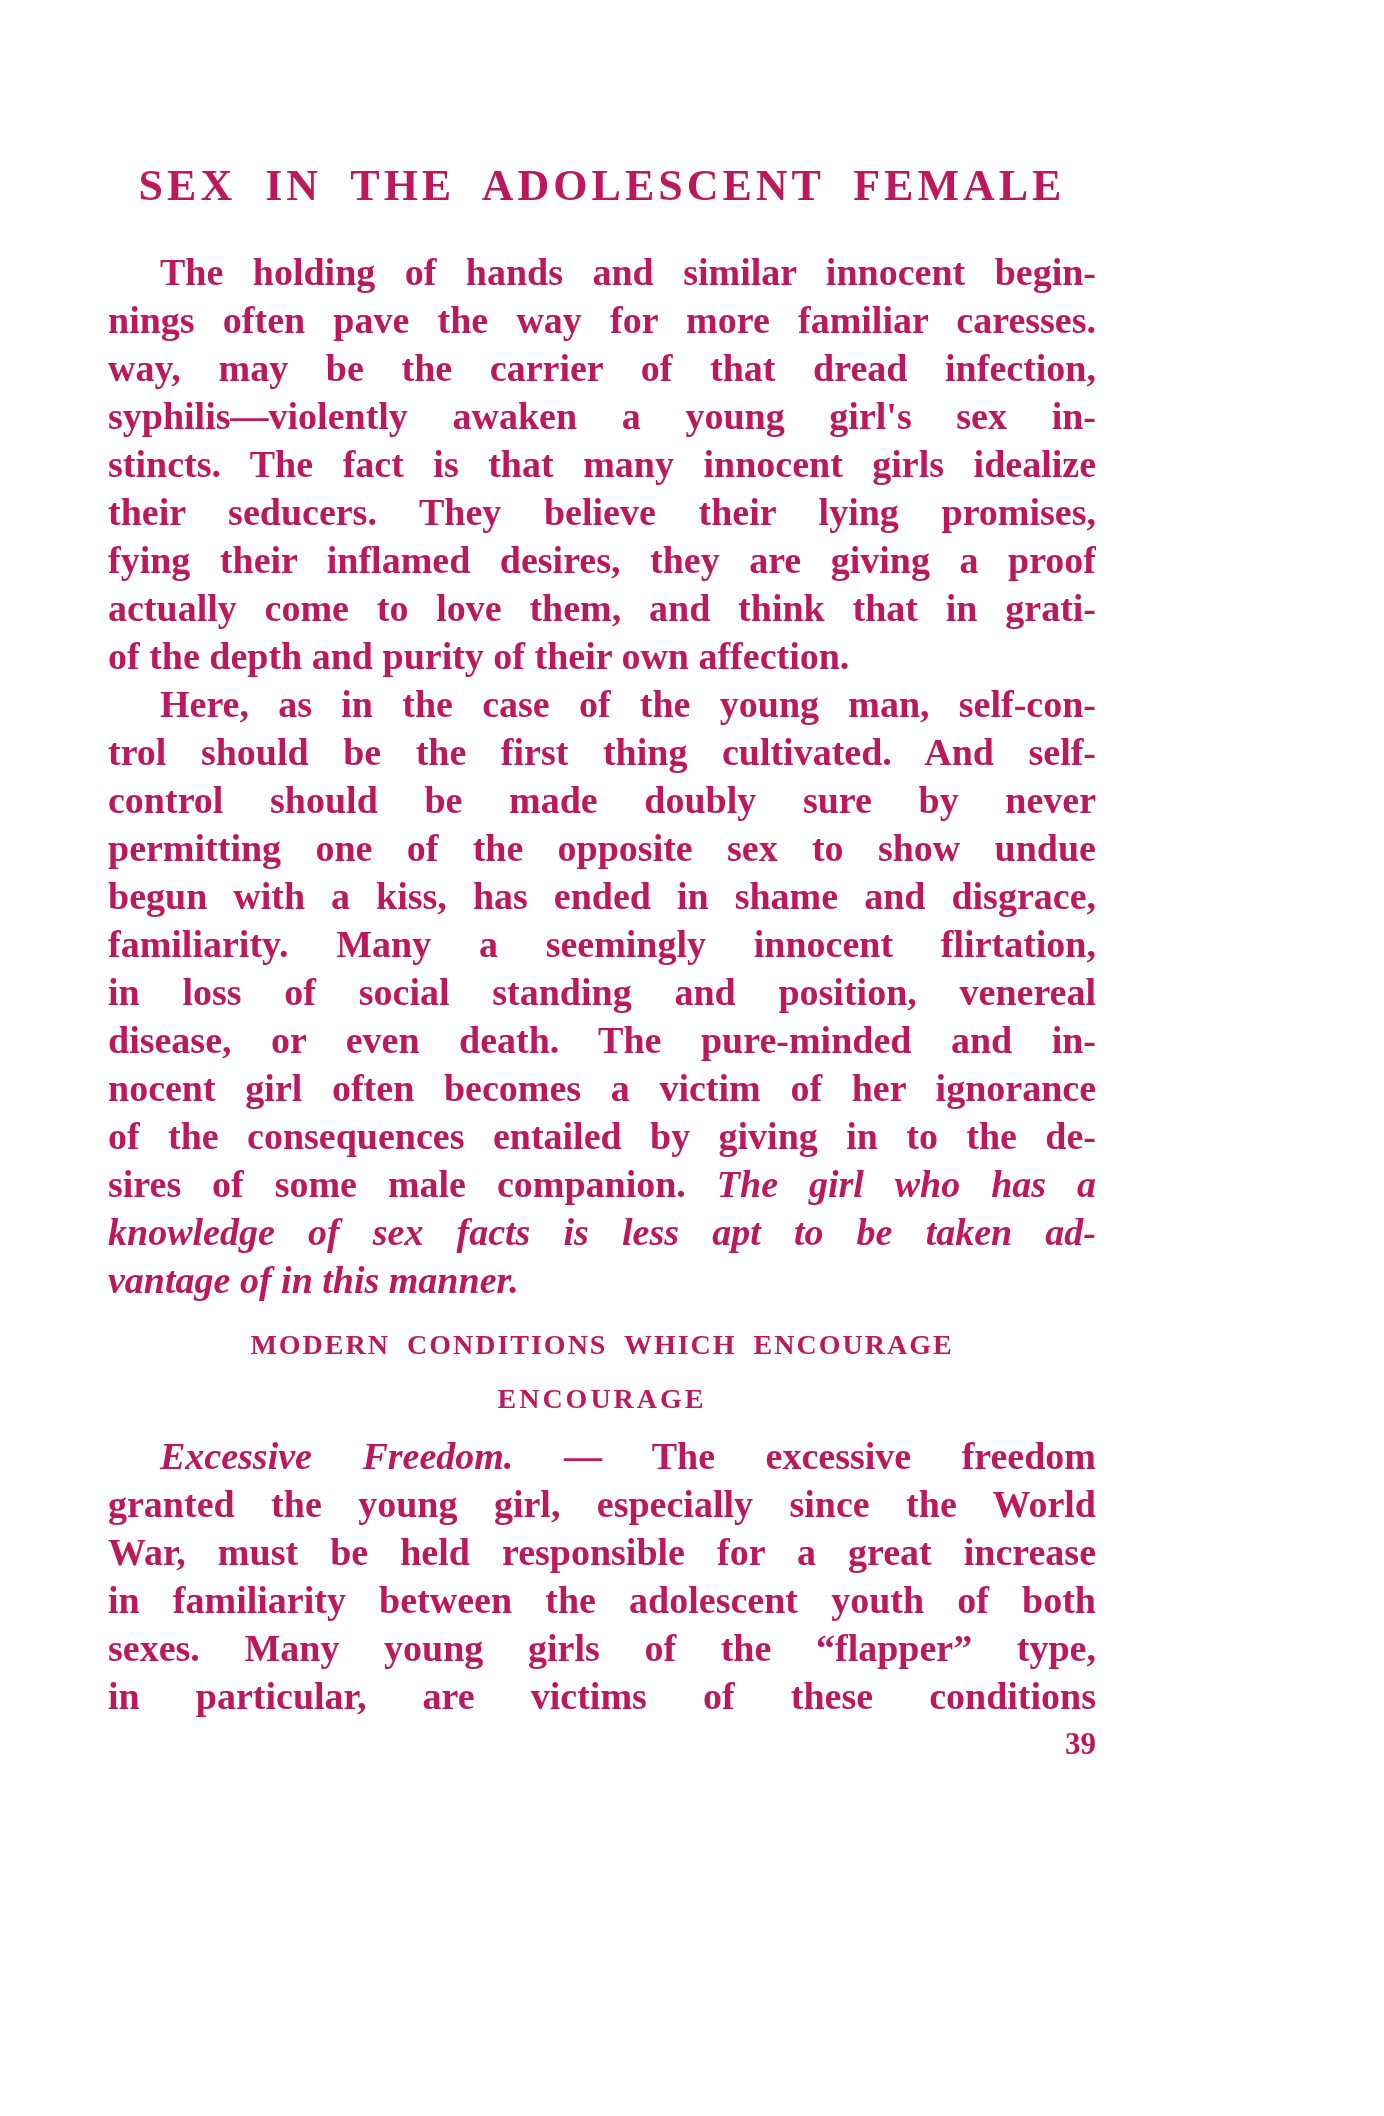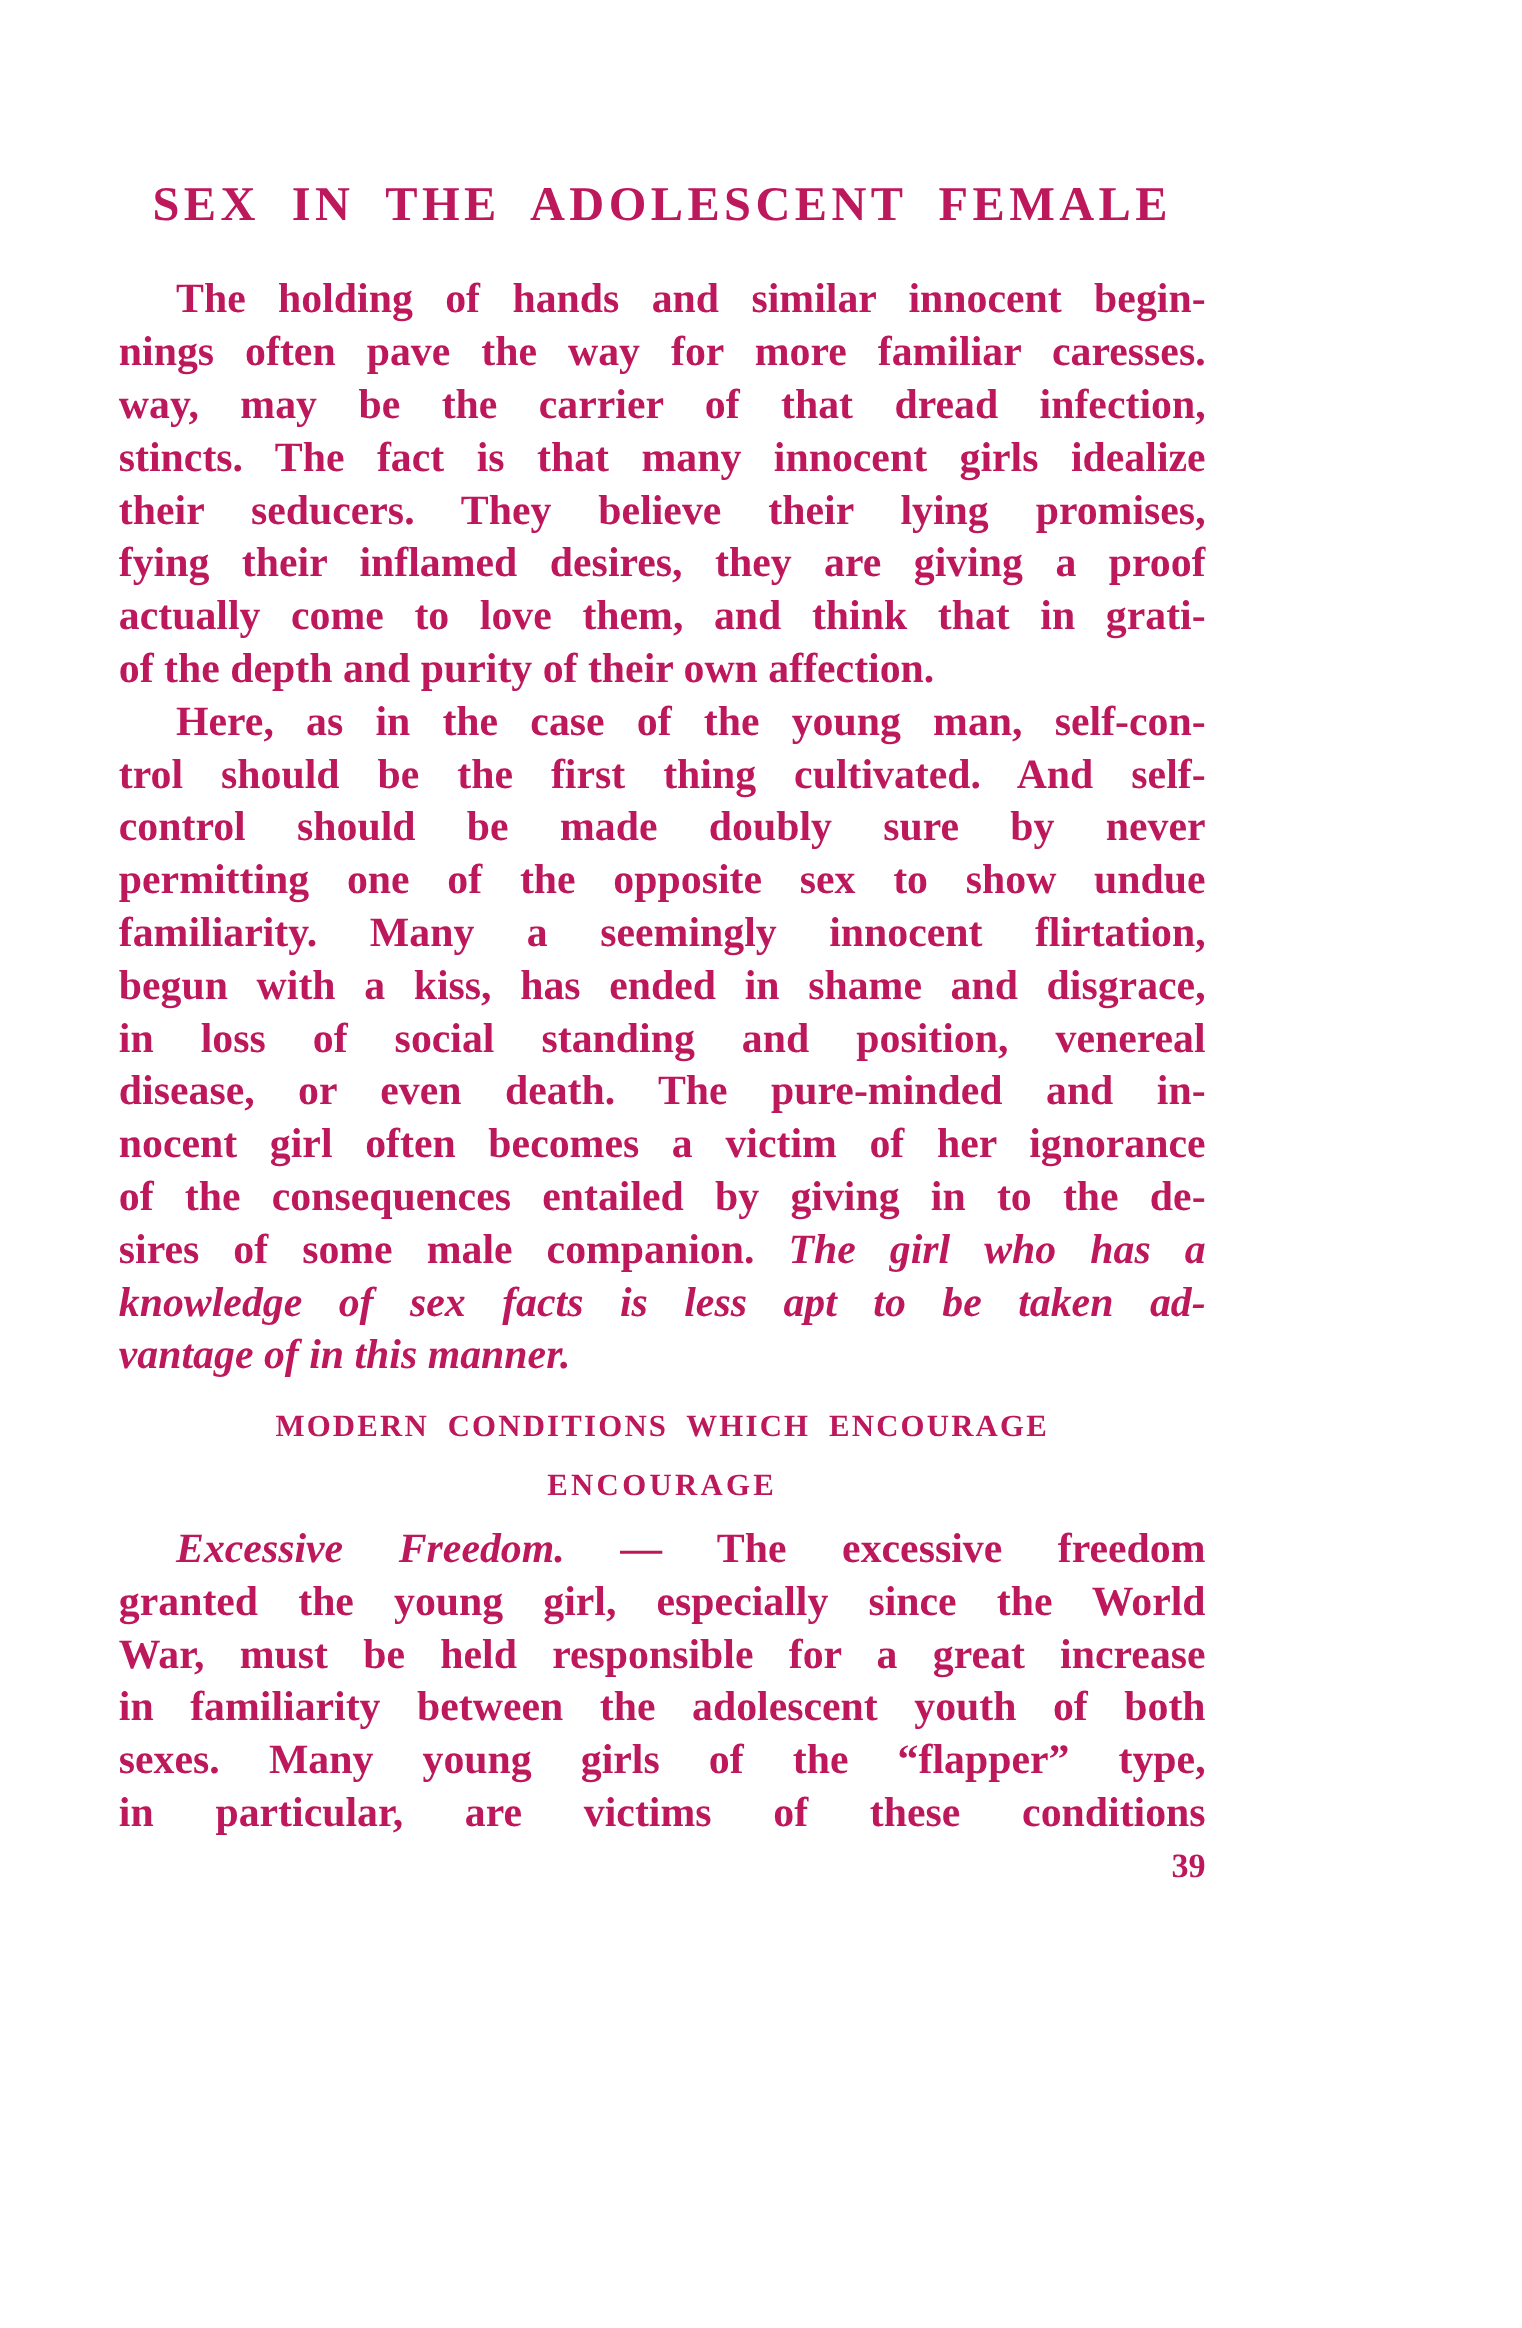--- a/index.html
+++ b/index.html
@@ -65,31 +65,32 @@
 
 <div class="page">
   <div class="column">
 
     <div class="running-head">SEX IN THE ADOLESCENT FEMALE</div>
 
     <div class="body-block-top">
         <div class="line indent"><span>The holding of hands and similar innocent begin-</span></div>
         <div class="line"><span>nings often pave the way for more familiar caresses.</span></div>
         <div class="line"><span>way, may be the carrier of that dread infection,</span></div>
+        <div class="line"><span>syphilis—violently awaken a young girl's sex in-</span></div>
         <div class="line"><span>stincts. The fact is that many innocent girls idealize</span></div>
         <div class="line"><span>their seducers. They believe their lying promises,</span></div>
         <div class="line"><span>fying their inflamed desires, they are giving a proof</span></div>
         <div class="line"><span>actually come to love them, and think that in grati-</span></div>
         <div class="line noj"><span>of the depth and purity of their own affection.</span></div>
         <div class="line indent"><span>Here, as in the case of the young man, self-con-</span></div>
         <div class="line"><span>trol should be the first thing cultivated. And self-</span></div>
         <div class="line"><span>control should be made doubly sure by never</span></div>
         <div class="line"><span>permitting one of the opposite sex to show undue</span></div>
+        <div class="line"><span>begun with a kiss, has ended in shame and disgrace,</span></div>
         <div class="line"><span>familiarity. Many a seemingly innocent flirtation,</span></div>
-        <div class="line"><span>begun with a kiss, has ended in shame and disgrace,</span></div>
         <div class="line"><span>in loss of social standing and position, venereal</span></div>
         <div class="line"><span>disease, or even death. The pure-minded and in-</span></div>
         <div class="line"><span>nocent girl often becomes a victim of her ignorance</span></div>
         <div class="line"><span>of the consequences entailed by giving in to the de-</span></div>
         <div class="line"><span>sires of some male companion. </span><span class="it">The girl who has a</span></div>
         <div class="line"><span class="it">knowledge of sex facts is less apt to be taken ad-</span></div>
         <div class="line noj"><span class="it">vantage of in this manner.</span></div>
       </div>
 
     <div class="sec-heading">MODERN CONDITIONS WHICH ENCOURAGE</div>

